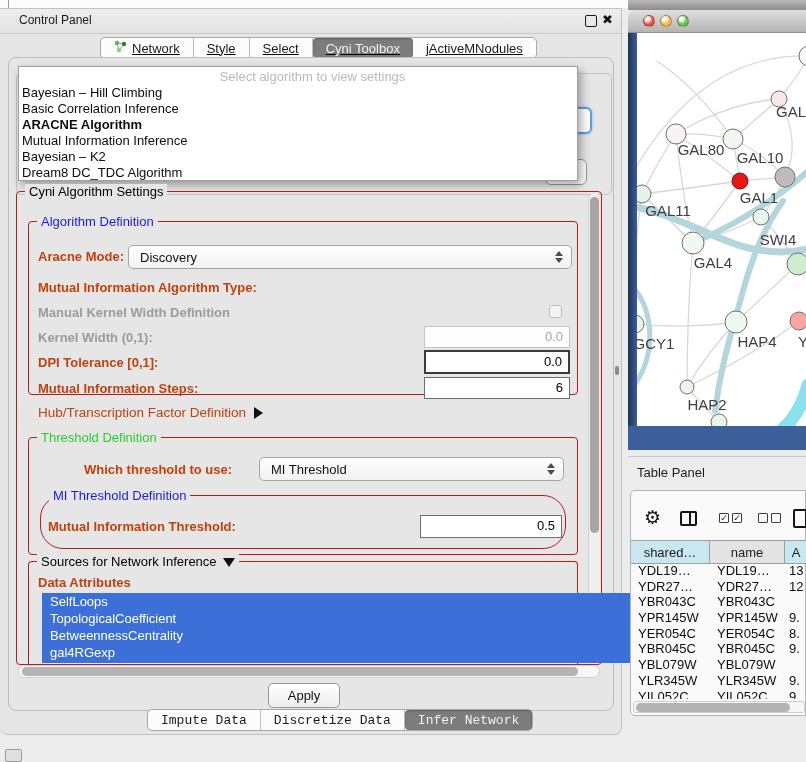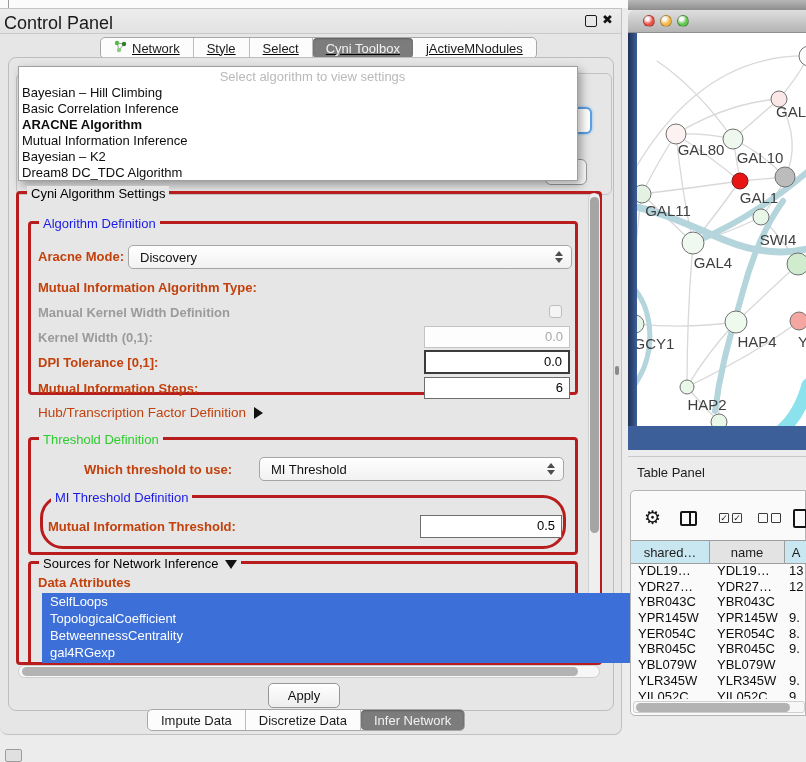--- a/index.html
+++ b/index.html
@@ -7,21 +7,21 @@
        font-family:"Liberation Sans","DejaVu Sans",sans-serif;overflow:hidden;
        -webkit-font-smoothing:antialiased;}
   .abs{position:absolute;}
   .root{position:absolute;left:0;top:0;width:806px;height:762px;overflow:hidden;}
 
   
   .cp-win{left:0;top:8px;width:622px;height:727px;background:#e6e6e6;
           border:1px solid #c2c2c2;border-left:none;border-radius:0 0 8px 8px;box-sizing:border-box;}
   .cp-titlebar{left:0;top:0;width:100%;height:24px;border-bottom:1px solid #cacaca;
                background:linear-gradient(#ededed,#e2e2e2);}
-  .cp-title{left:4px;top:4px;font-size:18px;color:#1a1a1a;}
+  .cp-title{left:19px;top:4px;font-size:12px;color:#1a1a1a;}
   .float-ico{left:585px;top:6px;width:10px;height:10px;border:1.6px solid #1a1a1a;border-radius:2px;}
   .close-ico{left:602px;top:3px;font-size:13px;font-weight:bold;color:#111;}
 
   .tabbar{display:flex;align-items:stretch;background:#fcfcfc;border:1px solid #a8a8a8;
           border-radius:5px;height:22px;box-sizing:border-box;}
   .tabbar .tab{display:flex;align-items:center;gap:5px;padding:0 13px;font-size:13px;
                color:#1b1b1b;border-right:1px solid #bdbdbd;cursor:default;white-space:nowrap;}
   .tabbar .tab:last-child{border-right:none;}
   .tabbar .tab.sel{background:#7c7c7c;color:#f2f2f2;border-radius:4px;border-right:none;
                    margin:0;box-shadow:inset 0 1px 2px rgba(0,0,0,.25);}
@@ -38,21 +38,21 @@
               background:#fdfdfd;box-sizing:border-box;}
 
   
   .algo-popup{left:18px;top:57px;width:560px;height:115px;background:#ffffff;
               border:1px solid #9f9f9f;box-shadow:3px 4px 9px rgba(0,0,0,.35);box-sizing:border-box;}
   .algo-ph{display:block;text-align:center;color:#b9b9b9;font-size:13px;padding-top:2px;height:16px;margin-left:29px;}
   .algo-item{font-size:13px;color:#0d0d0d;height:16px;line-height:16px;padding-left:3px;white-space:nowrap;}
   .algo-item.bold{font-weight:bold;}
 
   
-  .groupbox{border:3px solid #b91c1c;border-radius:4px;box-sizing:border-box;text-align:right;}
+  .groupbox{border:1px solid #b91c1c;border-radius:4px;box-sizing:border-box;text-align:right;}
   .gb-title{position:absolute;top:-8px;left:8px;background:#e6e6e6;padding:0 4px;font-size:13px;white-space:nowrap;}
 
   .lbl{font-size:13px;font-weight:bold;color:#c2410c;white-space:nowrap;}
   .lbl.plain{font-weight:normal;}
   .lbl.dis{color:#9b9b9b;}
 
   .combo{height:24px;border:1px solid #a6a6a6;border-radius:5px;box-sizing:border-box;
          background:linear-gradient(#ffffff,#f1f1f1);display:flex;align-items:center;
          justify-content:space-between;padding:0 8px 0 11px;}
   .combo .val{font-size:13px;color:#111;}
@@ -250,21 +250,21 @@
         </div>
       <div class="attr-scroll"></div>
     </div>
 
     <div class="abs hscroll" style="left:18px;top:656px;width:582px;height:13px;">
       <div class="thumb" style="left:3px;width:556px;"></div>
     </div>
 
     <div class="abs apply-btn" style="left:268px;top:674px;">Apply</div>
 
-    <div class="abs" style="left:147px;top:700px;">
+    <div class="abs" style="left:147px;top:700px;font-family:Liberation Mono, monospace;">
       <div class="tabbar" id="bottom-tabs">
           <div class="tab">
             <span>Impute Data</span>
           </div>
           <div class="tab">
             <span>Discretize Data</span>
           </div>
           <div class="tab sel">
             <span>Infer Network</span>
           </div>

